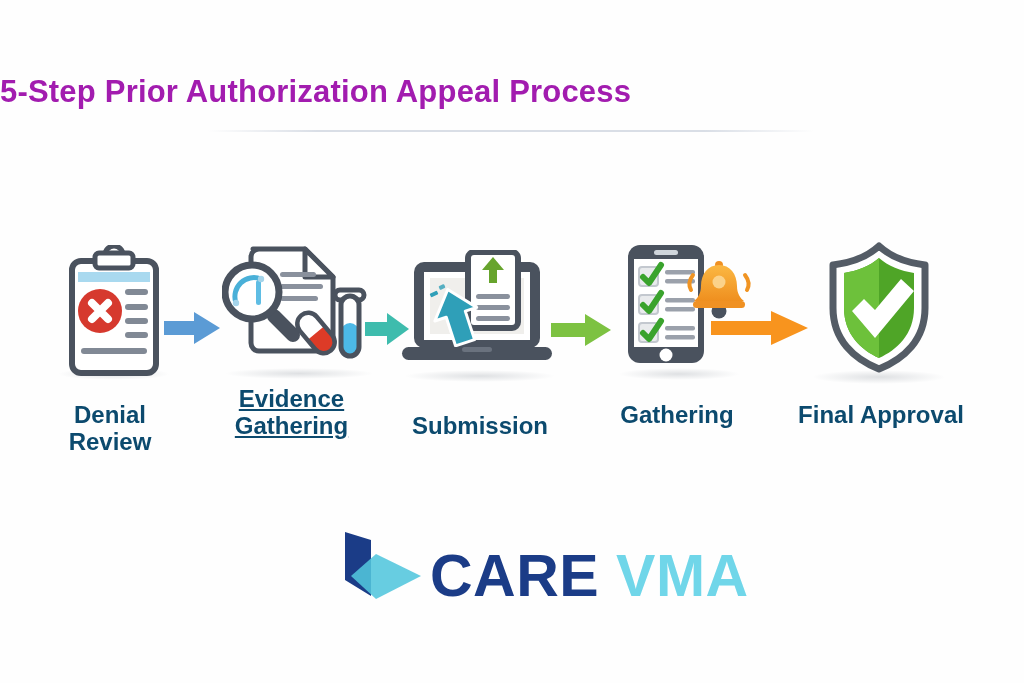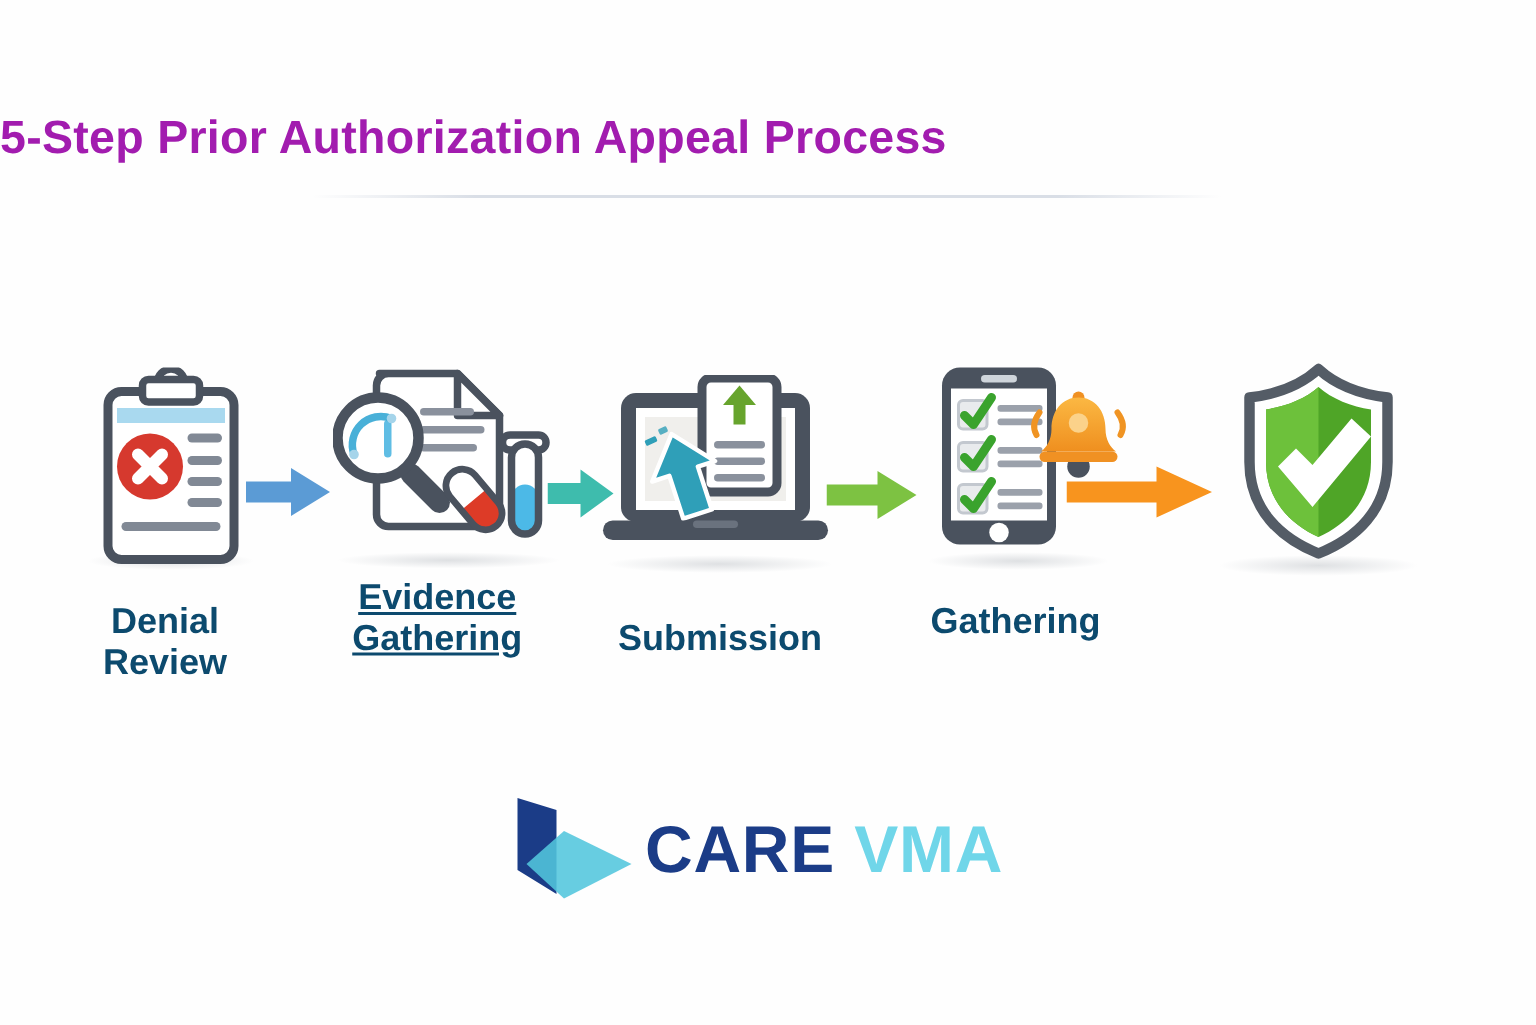--- a/index.html
+++ b/index.html
@@ -9,21 +9,21 @@
          font-size:31px;font-weight:bold;color:#a21caf;letter-spacing:0.2px;}
   .divider{position:absolute;top:130px;left:208px;width:606px;height:2px;
            background:linear-gradient(to right,rgba(217,222,230,0),#d9dee6 18%,#d9dee6 82%,rgba(217,222,230,0));}
   .icon{position:absolute;}
   .shadow{position:absolute;border-radius:50%;
           background:radial-gradient(ellipse at center,rgba(96,106,118,0.20) 0%,rgba(96,106,118,0) 70%);}
   .arrow{position:absolute;}
   .step-label{position:absolute;text-align:center;font-size:24px;font-weight:bold;
               color:#0c4a6e;line-height:1.12;}
   .logo-mark{position:absolute;left:343px;top:528px;}
-  .logo-text{position:absolute;left:430px;top:542px;font-size:44px;font-weight:bold;
+  .logo-text{position:absolute;left:430px;top:542px;font-size:59px;font-weight:bold;
              letter-spacing:0.5px;white-space:nowrap;}
 </style>
 </head>
 <body>
 
 <div id="canvas">
 
   <div class="title">5-Step Prior Authorization Appeal Process</div>
   <div class="divider"></div>
 
@@ -149,20 +149,21 @@
     <path d="M56,4 C44,15 27,21 10,23 l0,43 c0,32 21,51 46,61 c25,-10 46,-29 46,-61 l0,-43 C85,21 68,15 56,4 z" fill="#ffffff" stroke="#545c66" stroke-width="7" stroke-linejoin="round"></path>
     <path d="M56,16 C47,24 34,29 21,31 l0,35 c0,26 17,42 35,50 c18,-8 35,-24 35,-50 l0,-35 C78,29 65,24 56,16 z" fill="#4fa527"></path>
     <path d="M56,16 C47,24 34,29 21,31 l0,35 c0,26 17,42 35,50 z" fill="#6dc13b"></path>
     <polygon points="29,69 41,57 52,68 78,37 91,49 52,96" fill="#ffffff"></polygon>
   </svg>
 
   <div class="step-label" style="left:55px;top:402px;width:110px;">Denial Review</div>
   <div class="step-label" style="left:224px;top:386px;width:135px;text-decoration:underline;">Evidence Gathering</div>
   <div class="step-label" style="left:405px;top:402px;width:150px;margin-top:11px;">Submission</div>
   <div class="step-label" style="left:614px;top:402px;width:126px;">Gathering</div>
+  <div class="step-label" style="left:793px;top:402px;width:176px;">Final Approval</div>
 
   <svg class="logo-mark" width="82" height="76" viewBox="0 0 82 76">
     <polygon points="2,4 28,12 28,68 2,52" fill="#1b3c87"></polygon>
     <polygon points="33,26 78,48 33,71 8,48" fill-opacity="0.88" fill="#52c6dd"></polygon>
   </svg>
   <div class="logo-text">
     <span style="color: rgb(27, 60, 135);">CARE</span>
     <span style="color: rgb(112, 214, 233);">VMA</span>
   </div>
 

